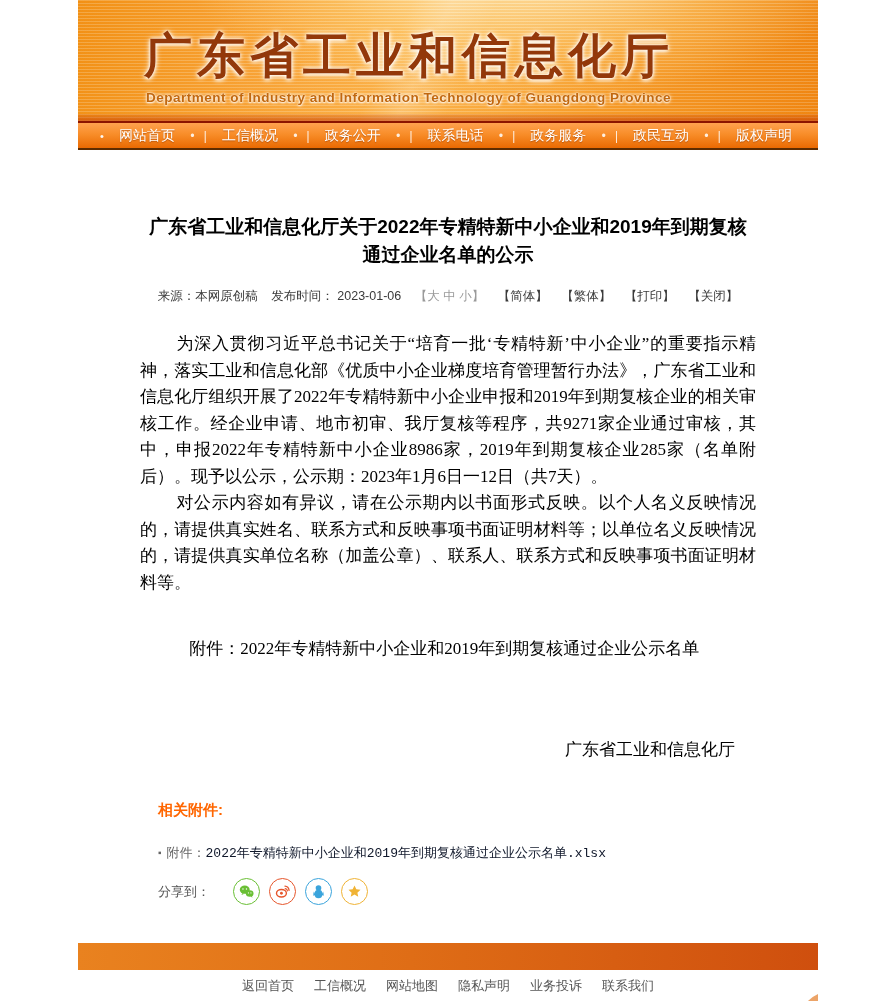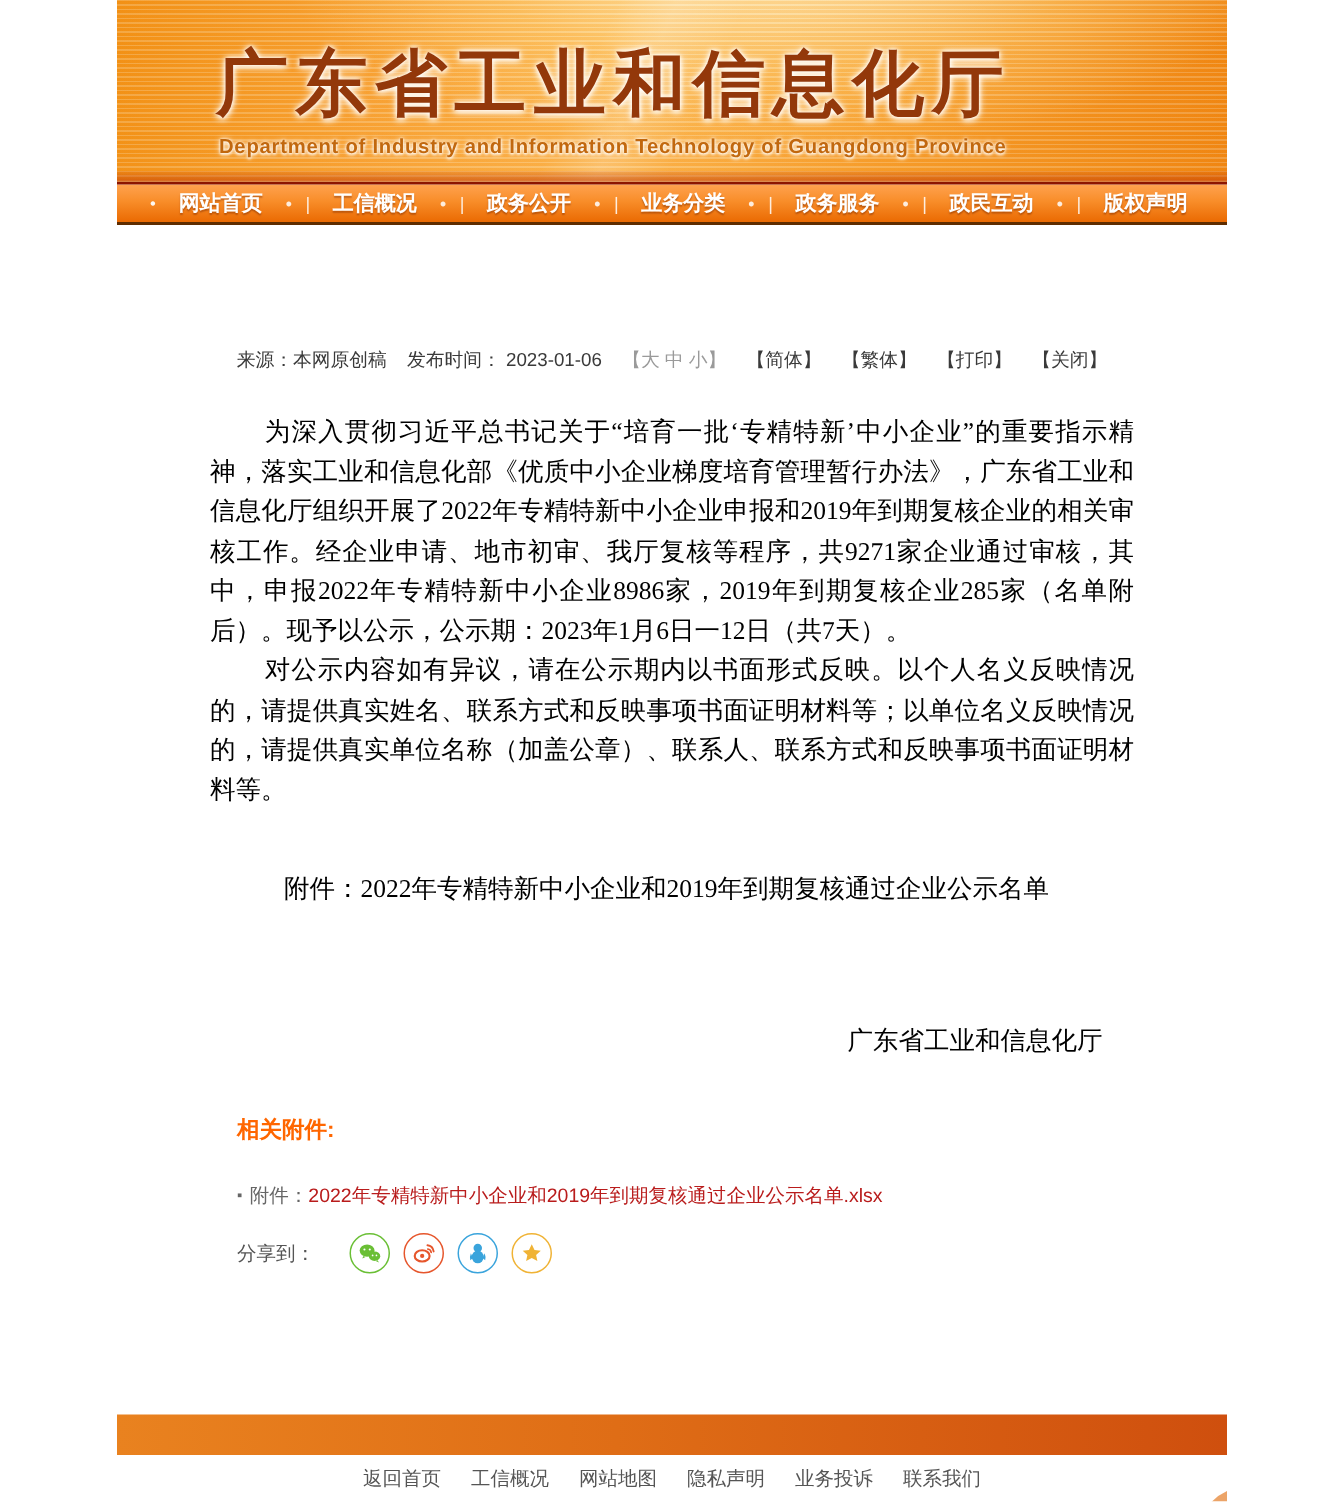--- a/index.html
+++ b/index.html
@@ -49,21 +49,21 @@
   .navbar {
     height: 29px;
     border-top: 2px solid #8c1500;
     border-bottom: 2px solid #5e2c00;
     background: linear-gradient(180deg, #ffa24f 0%, #f88d29 45%, #ea6a02 100%);
     display: flex; align-items: center; justify-content: space-between;
     padding: 0 26px 0 22px;
     color: #fff;
   }
   .nav-item {
-    font-size: 14px; font-weight: bold; color:#fff; cursor:pointer;
+    font-size: 14px; font-weight: normal; color:#fff; cursor:pointer;
     text-shadow: 0 1px 1px rgba(120,40,0,.45);
     white-space: nowrap;
   }
   .nav-bullet { font-size:11px; color:#fff; opacity:.95; }
   .nav-sep { font-size:12px; color:rgba(255,255,255,.85); display:inline-flex; gap:9px; align-items:center; }
 
   
   .content {
     height: 793px;
     padding: 63px 62px 0;
@@ -99,21 +99,21 @@
   .related-heading {
     margin: 0;
     font: bold 15px/18px "Liberation Sans", sans-serif;
     color: #ff6600;
   }
   .attach-item {
     margin-top: 25px;
     font-size: 13px; color: #666;
   }
   .attach-item .bullet { color:#666; margin-right: 5px; font-size: 10px; vertical-align: 1px; }
-  .attach-item a { color: #b91c1c; text-decoration: none; cursor: pointer; }
+  .attach-item a { color: #0f172a; text-decoration: none; cursor: pointer; font-family: Liberation Mono, monospace; }
   .share-row {
     margin-top: 16px;
     display: flex; align-items: center; gap: 9px;
     font-size: 13px; color: #555;
   }
   .share-label { margin-right: 14px; }
   .share-btn {
     width: 27px; height: 27px; border-radius: 50%;
     display: inline-flex; align-items: center; justify-content: center;
     background: #fff; cursor: pointer;
@@ -167,39 +167,40 @@
     <a class="nav-item">工信概况</a>
     <span class="nav-sep">
         <i>•</i>
         <i>|</i>
       </span>
     <a class="nav-item">政务公开</a>
     <span class="nav-sep">
         <i>•</i>
         <i>|</i>
       </span>
-    <a class="nav-item">业务分类</a>
+    <a class="nav-item">联系电话</a>
     <span class="nav-sep">
         <i>•</i>
         <i>|</i>
       </span>
     <a class="nav-item">政务服务</a>
     <span class="nav-sep">
         <i>•</i>
         <i>|</i>
       </span>
     <a class="nav-item">政民互动</a>
     <span class="nav-sep">
         <i>•</i>
         <i>|</i>
       </span>
     <a class="nav-item">版权声明</a>
   </nav>
 
   <main class="content">
+    <h1 class="article-title">广东省工业和信息化厅关于2022年专精特新中小企业和2019年到期复核通过企业名单的公示</h1>
 
     <div class="meta">
       <span>来源：本网原创稿</span>
       <span>发布时间： 2023-01-06</span>
       <span class="dim ctl">【大 中 小】</span>
       <span class="ctl">【简体】</span>
       <span class="ctl">【繁体】</span>
       <span class="ctl">【打印】</span>
       <span class="ctl">【关闭】</span>
     </div>

